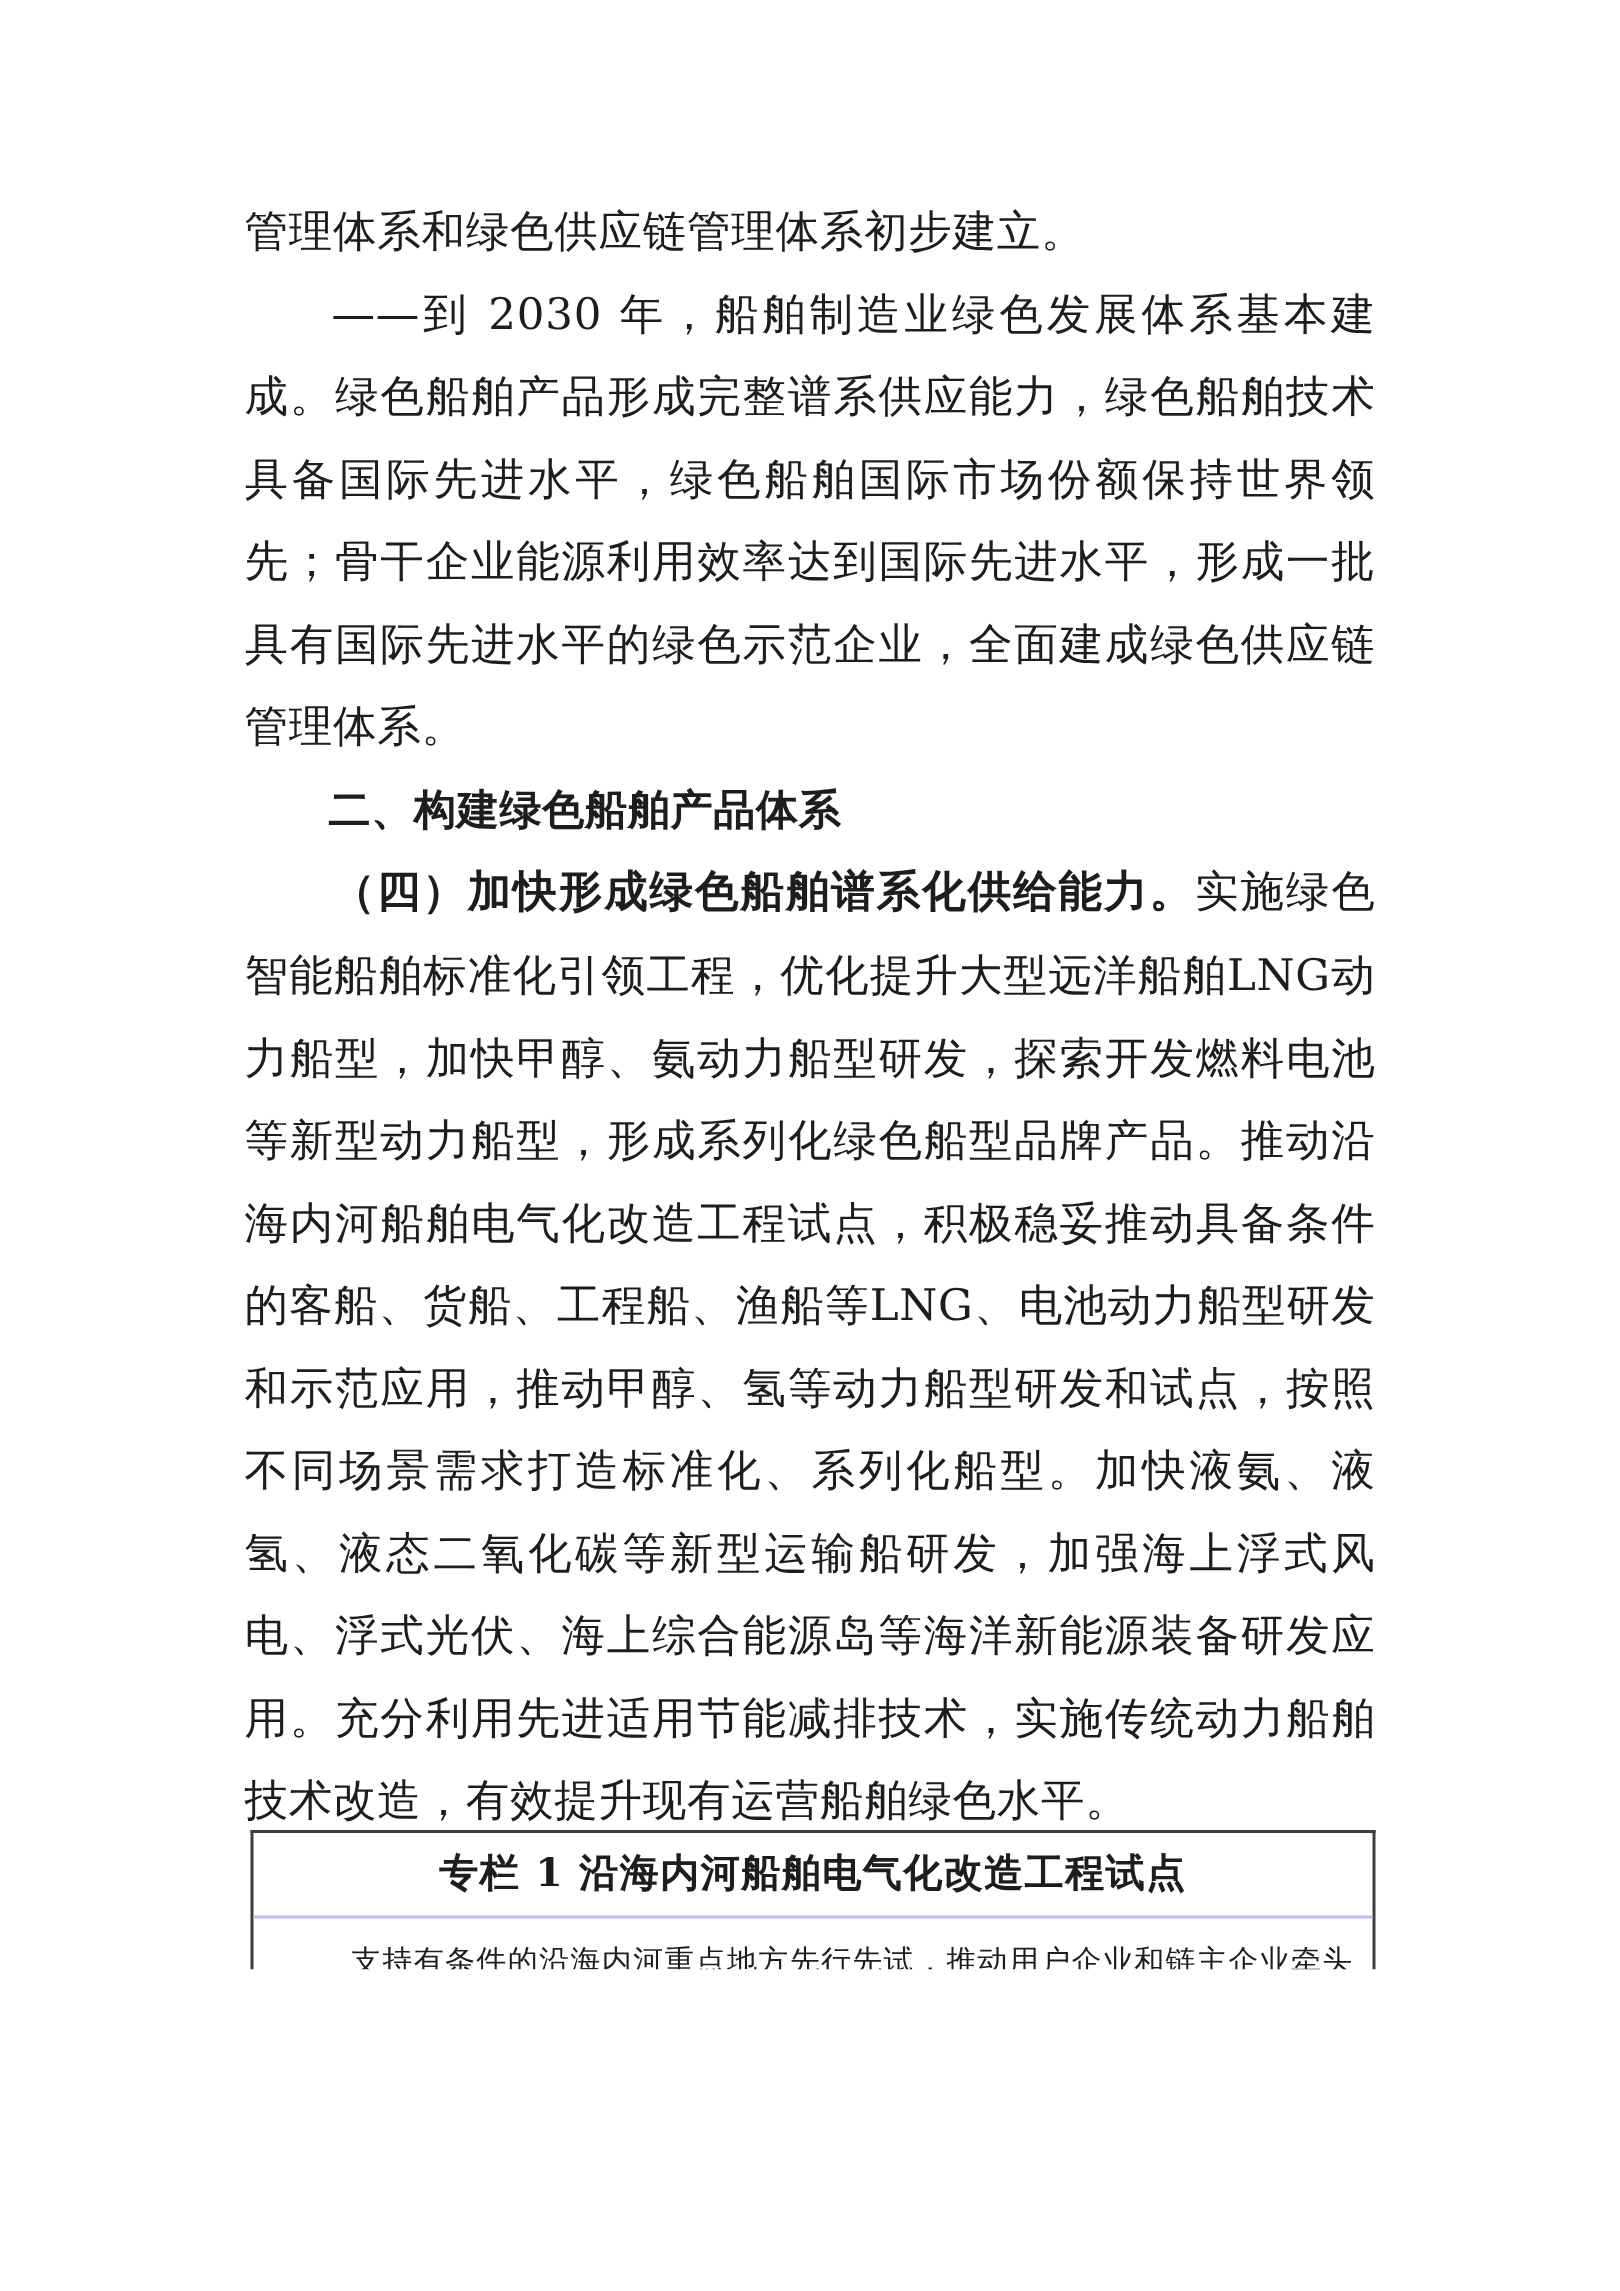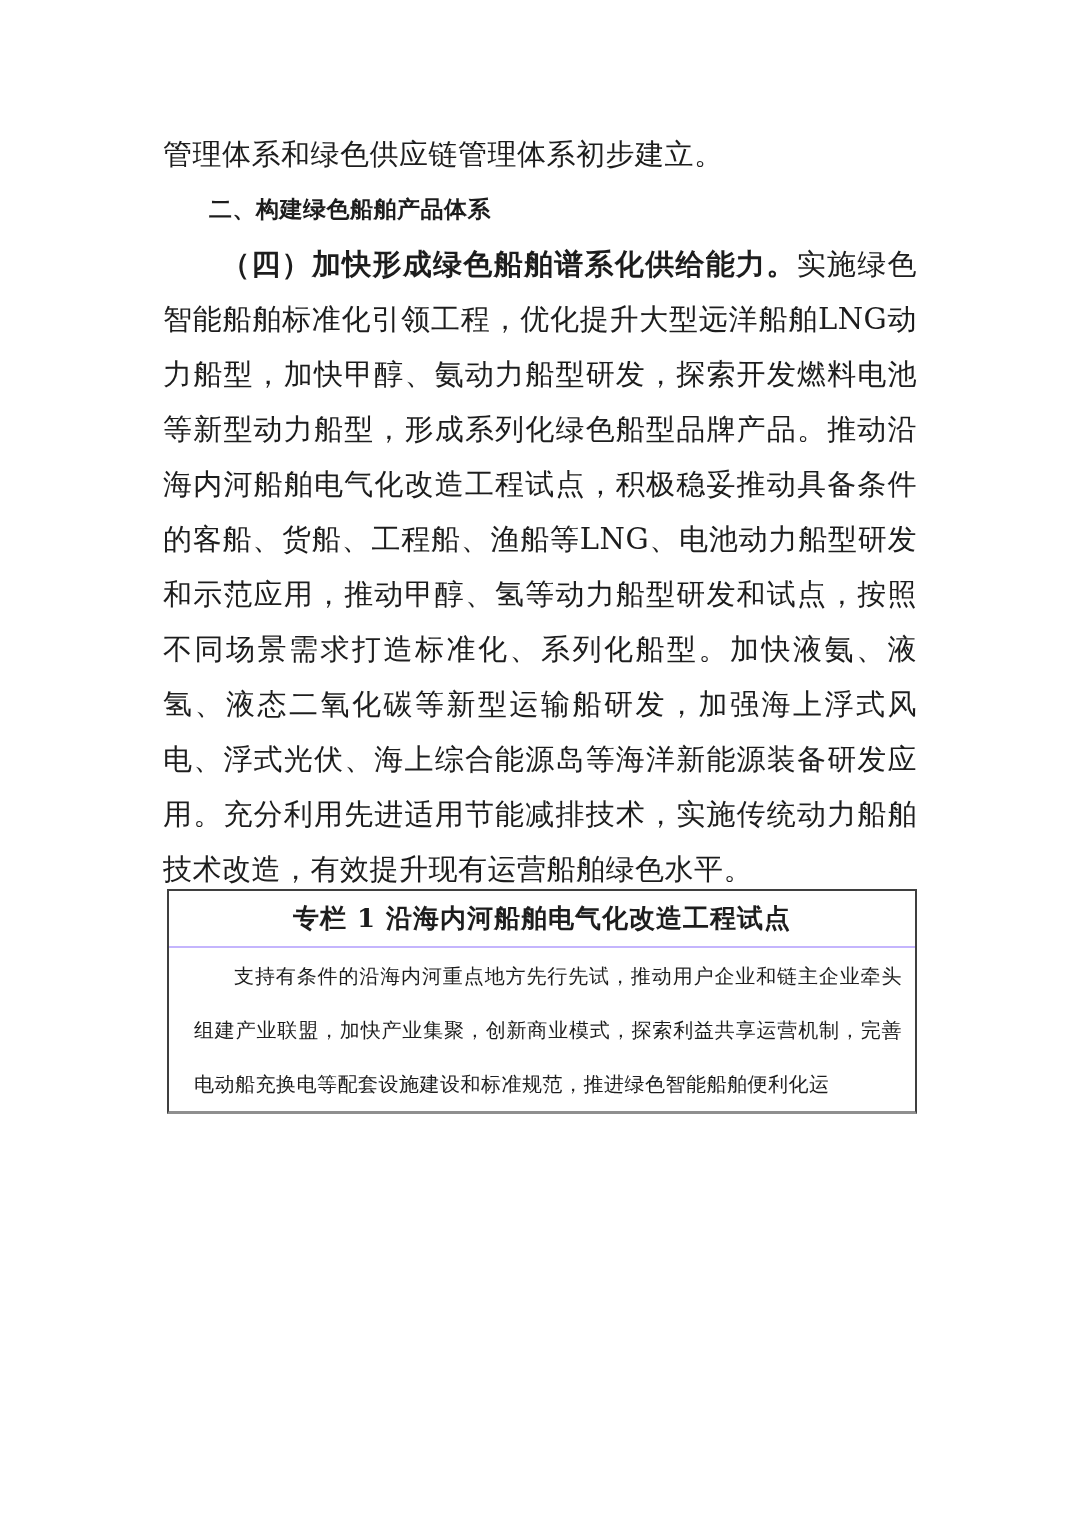--- a/index.html
+++ b/index.html
@@ -22,21 +22,21 @@
     margin: 0;
     font-size: 29px;
     line-height: 55px;
     text-align: justify;
     text-justify: inter-ideograph;
     letter-spacing: 0.5px;
   }
   .indent { text-indent: 2em; }
   .section-heading {
     margin: 0;
-    font-size: 23px;
+    font-size: 28px;
     line-height: 55px;
     font-weight: bold;
     text-indent: 2em;
     font-family: "DejaVu Sans", "Liberation Sans", sans-serif;
     letter-spacing: 0.5px;
   }
   .bold-lead {
     font-weight: bold;
     font-family: Liberation Sans, sans-serif;
   }
@@ -96,20 +96,21 @@
 </style>
 </head>
 <body>
 
 <div class="page">
 
   <div class="content">
 
     <p class="body-text">管理体系和绿色供应链管理体系初步建立。</p>
 
+    <p class="body-text indent">——到 2030 年，船舶制造业绿色发展体系基本建成。绿色船舶产品形成完整谱系供应能力，绿色船舶技术具备国际先进水平，绿色船舶国际市场份额保持世界领先；骨干企业能源利用效率达到国际先进水平，形成一批具有国际先进水平的绿色示范企业，全面建成绿色供应链管理体系。</p>
 
     <h2 class="section-heading">二、构建绿色船舶产品体系</h2>
 
     <p class="body-text indent"><span class="bold-lead">（四）加快形成绿色船舶谱系化供给能力。</span><span>实施绿色智能船舶标准化引领工程，优化提升大型远洋船舶LNG动力船型，加快甲醇、氨动力船型研发，探索开发燃料电池等新型动力船型，形成系列化绿色船型品牌产品。推动沿海内河船舶电气化改造工程试点，积极稳妥推动具备条件的客船、货船、工程船、渔船等LNG、电池动力船型研发和示范应用，推动甲醇、氢等动力船型研发和试点，按照不同场景需求打造标准化、系列化船型。加快液氨、液氢、液态二氧化碳等新型运输船研发，加强海上浮式风电、浮式光伏、海上综合能源岛等海洋新能源装备研发应用。充分利用先进适用节能减排技术，实施传统动力船舶技术改造，有效提升现有运营船舶绿色水平。</span></p>
 
     <div class="info-box">
       <div class="box-title">专栏 1  沿海内河船舶电气化改造工程试点</div>
       <div class="box-body">支持有条件的沿海内河重点地方先行先试，推动用户企业和链主企业牵头组建产业联盟，加快产业集聚，创新商业模式，探索利益共享运营机制，完善电动船充换电等配套设施建设和标准规范，推进绿色智能船舶便利化运</div>
     </div>
 

